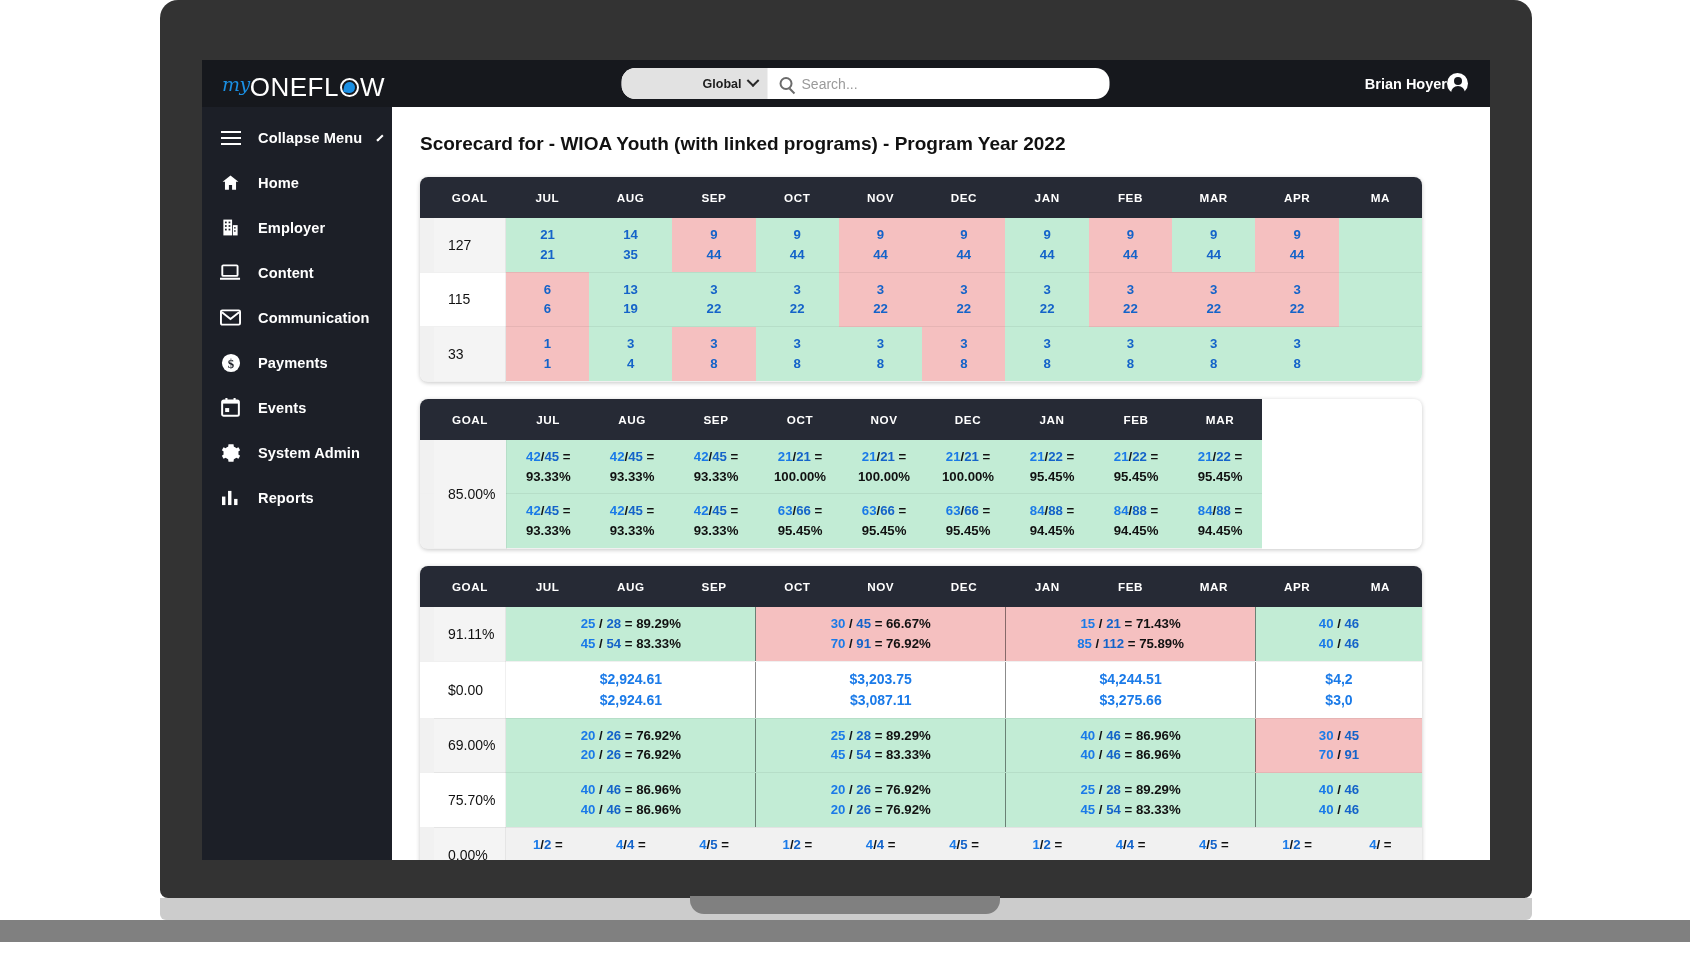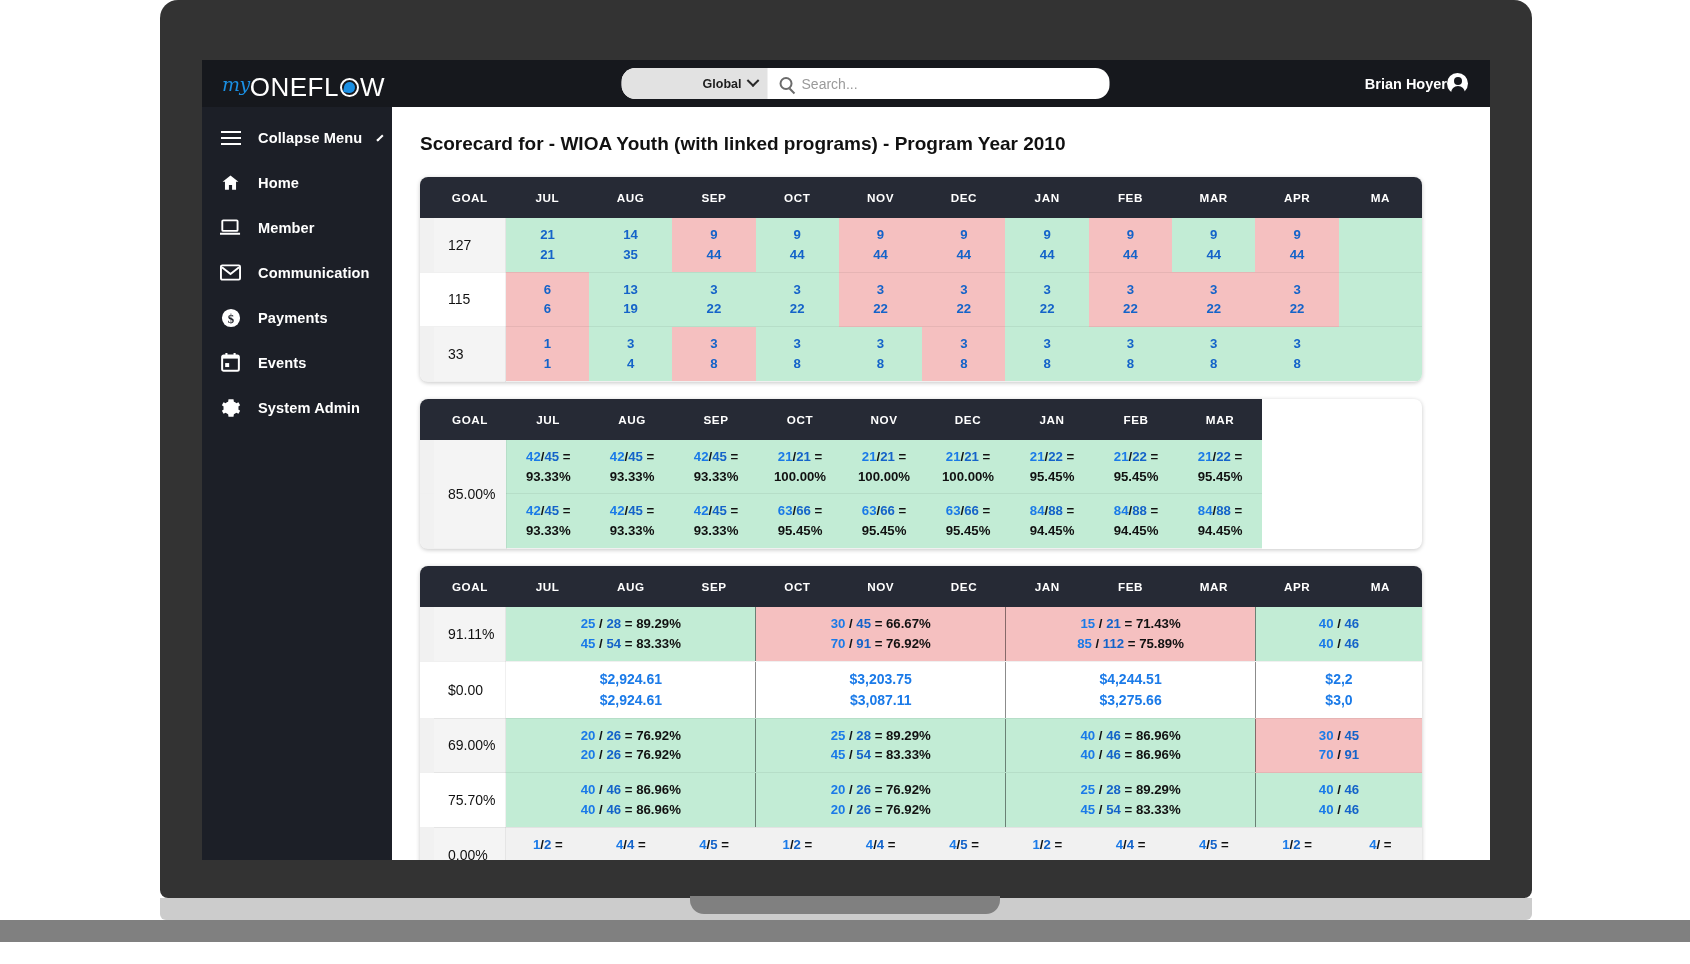--- a/index.html
+++ b/index.html
@@ -224,30 +224,49 @@
           <div class="navitem">
             <span class="navicon">
               <svg width="19" height="19" viewBox="0 0 24 24" fill="#fff">
                   <path d="M12 3 2 11h3v10h5v-6h4v6h5V11h3z"></path>
                 </svg>
             </span>
             <span class="label">Home</span>
           </div>
 
 
+          <div class="navitem">
+            <span class="navicon">
+              <svg width="19" height="19" viewBox="0 0 24 24" fill="#fff">
+                  <path d="M3 2h11v20H3z"></path>
+                  <path d="M15 9h6v13h-6z"></path>
+                  <g fill="#1c1f27">
+                    <rect x="5" y="4.5" width="2.2" height="2.2"></rect>
+                    <rect x="9.6" y="4.5" width="2.2" height="2.2"></rect>
+                    <rect x="5" y="9" width="2.2" height="2.2"></rect>
+                    <rect x="9.6" y="9" width="2.2" height="2.2"></rect>
+                    <rect x="5" y="13.5" width="2.2" height="2.2"></rect>
+                    <rect x="9.6" y="13.5" width="2.2" height="2.2"></rect>
+                    <rect x="16.6" y="11.5" width="1.8" height="1.8"></rect>
+                    <rect x="16.6" y="15.5" width="1.8" height="1.8"></rect>
+                  </g>
+                </svg>
+            </span>
+            <span class="label">Employer</span>
+          </div>
 
 
           <div class="navitem">
             <span class="navicon">
               <svg width="21" height="17" viewBox="0 0 22 17">
                   <rect x="2.4" y="1" width="16" height="11" rx="1" fill="none" stroke="#fff" stroke-width="2"></rect>
                   <rect x="0" y="14" width="21" height="2.1" fill="#fff"></rect>
                 </svg>
             </span>
-            <span class="label">Member</span>
+            <span class="label">Content</span>
           </div>
 
           <div class="navitem">
             <span class="navicon">
               <svg width="21" height="17" viewBox="0 0 22 17">
                   <rect x="1" y="1" width="20" height="15" rx="1.4" fill="none" stroke="#fff" stroke-width="2"></rect>
                   <path d="M2 3l9 7 9-7" fill="none" stroke="#fff" stroke-width="2"></path>
                 </svg>
             </span>
             <span class="label">Communication</span>
@@ -278,24 +297,34 @@
 
           <div class="navitem">
             <span class="navicon">
               <svg width="20" height="20" viewBox="0 0 24 24" fill="#fff">
                   <path d="M12 8.4a3.6 3.6 0 100 7.2 3.6 3.6 0 000-7.2zm9 3.6c0-.6-.05-1.2-.15-1.75l2.1-1.6-2-3.45-2.5 1a8.9 8.9 0 00-3-1.75L15 1.5H9l-.45 2.95a8.9 8.9 0 00-3 1.75l-2.5-1-2 3.45 2.1 1.6A9.9 9.9 0 003 12c0 .6.05 1.2.15 1.75l-2.1 1.6 2 3.45 2.5-1a8.9 8.9 0 003 1.75L9 22.5h6l.45-2.95a8.9 8.9 0 003-1.75l2.5 1 2-3.45-2.1-1.6c.1-.55.15-1.15.15-1.75z"></path>
                 </svg>
             </span>
             <span class="label">System Admin</span>
           </div>
 
+          <div class="navitem">
+            <span class="navicon">
+              <svg width="19" height="17" viewBox="0 0 20 18" fill="#fff">
+                  <rect x="1" y="8" width="3.6" height="9"></rect>
+                  <rect x="7.4" y="2" width="3.6" height="15"></rect>
+                  <rect x="13.8" y="10.5" width="3.6" height="6.5"></rect>
+                </svg>
+            </span>
+            <span class="label">Reports</span>
+          </div>
         </nav>
 
         <main id="main">
-          <h1 id="page-title">Scorecard for - WIOA Youth (with linked programs) - Program Year 2010</h1>
+          <h1 id="page-title">Scorecard for - WIOA Youth (with linked programs) - Program Year 2022</h1>
           <div id="tables-host">
               <div class="card">
                 <div class="scroller">
                   <table class="tbl">
                     <thead>
                       <tr>
                         <th class="lblcol" style="width: 14px;"></th>
                         <th style="width: 72px;">GOAL</th>
                         <th style="width: 84px;">JUL</th>
                         <th style="width: 84px;">AUG</th>
@@ -674,21 +703,21 @@
                           </div>
                         </td>
                         <td class="w big vsep" colspan="3">
                           <div>
                             <div class="cellnum"><span class="money">$4,244.51</span></div>
                             <div class="cellnum"><span class="money">$3,275.66</span></div>
                           </div>
                         </td>
                         <td class="w big vsep" colspan="2">
                           <div>
-                            <div class="cellnum"><span class="money">$2,2</span></div>
+                            <div class="cellnum"><span class="money">$4,2</span></div>
                             <div class="cellnum"><span class="money">$3,0</span></div>
                           </div>
                         </td>
                       </tr>
                       <tr>
                         <td class="lbl-partial nb"></td>
                         <td class="goal">69.00%</td>
                         <td class="g big vsep" colspan="3">
                           <div>
                             <div class="cellnum"><span class="num-a">20</span><span class="slash"> / </span><span class="num-b">26</span> <span class="pct">= 76.92%</span></div>

